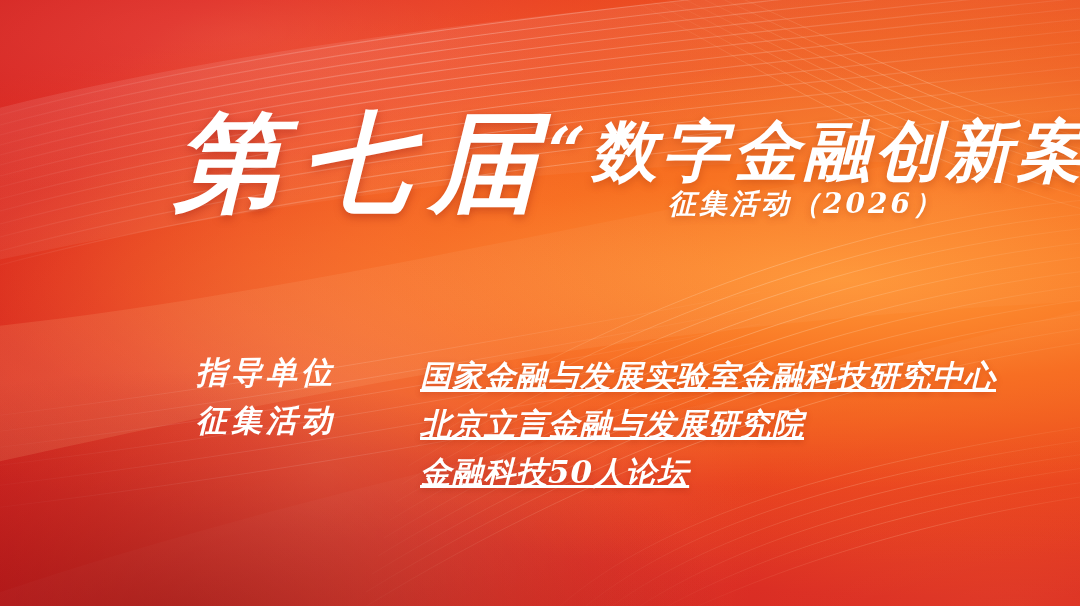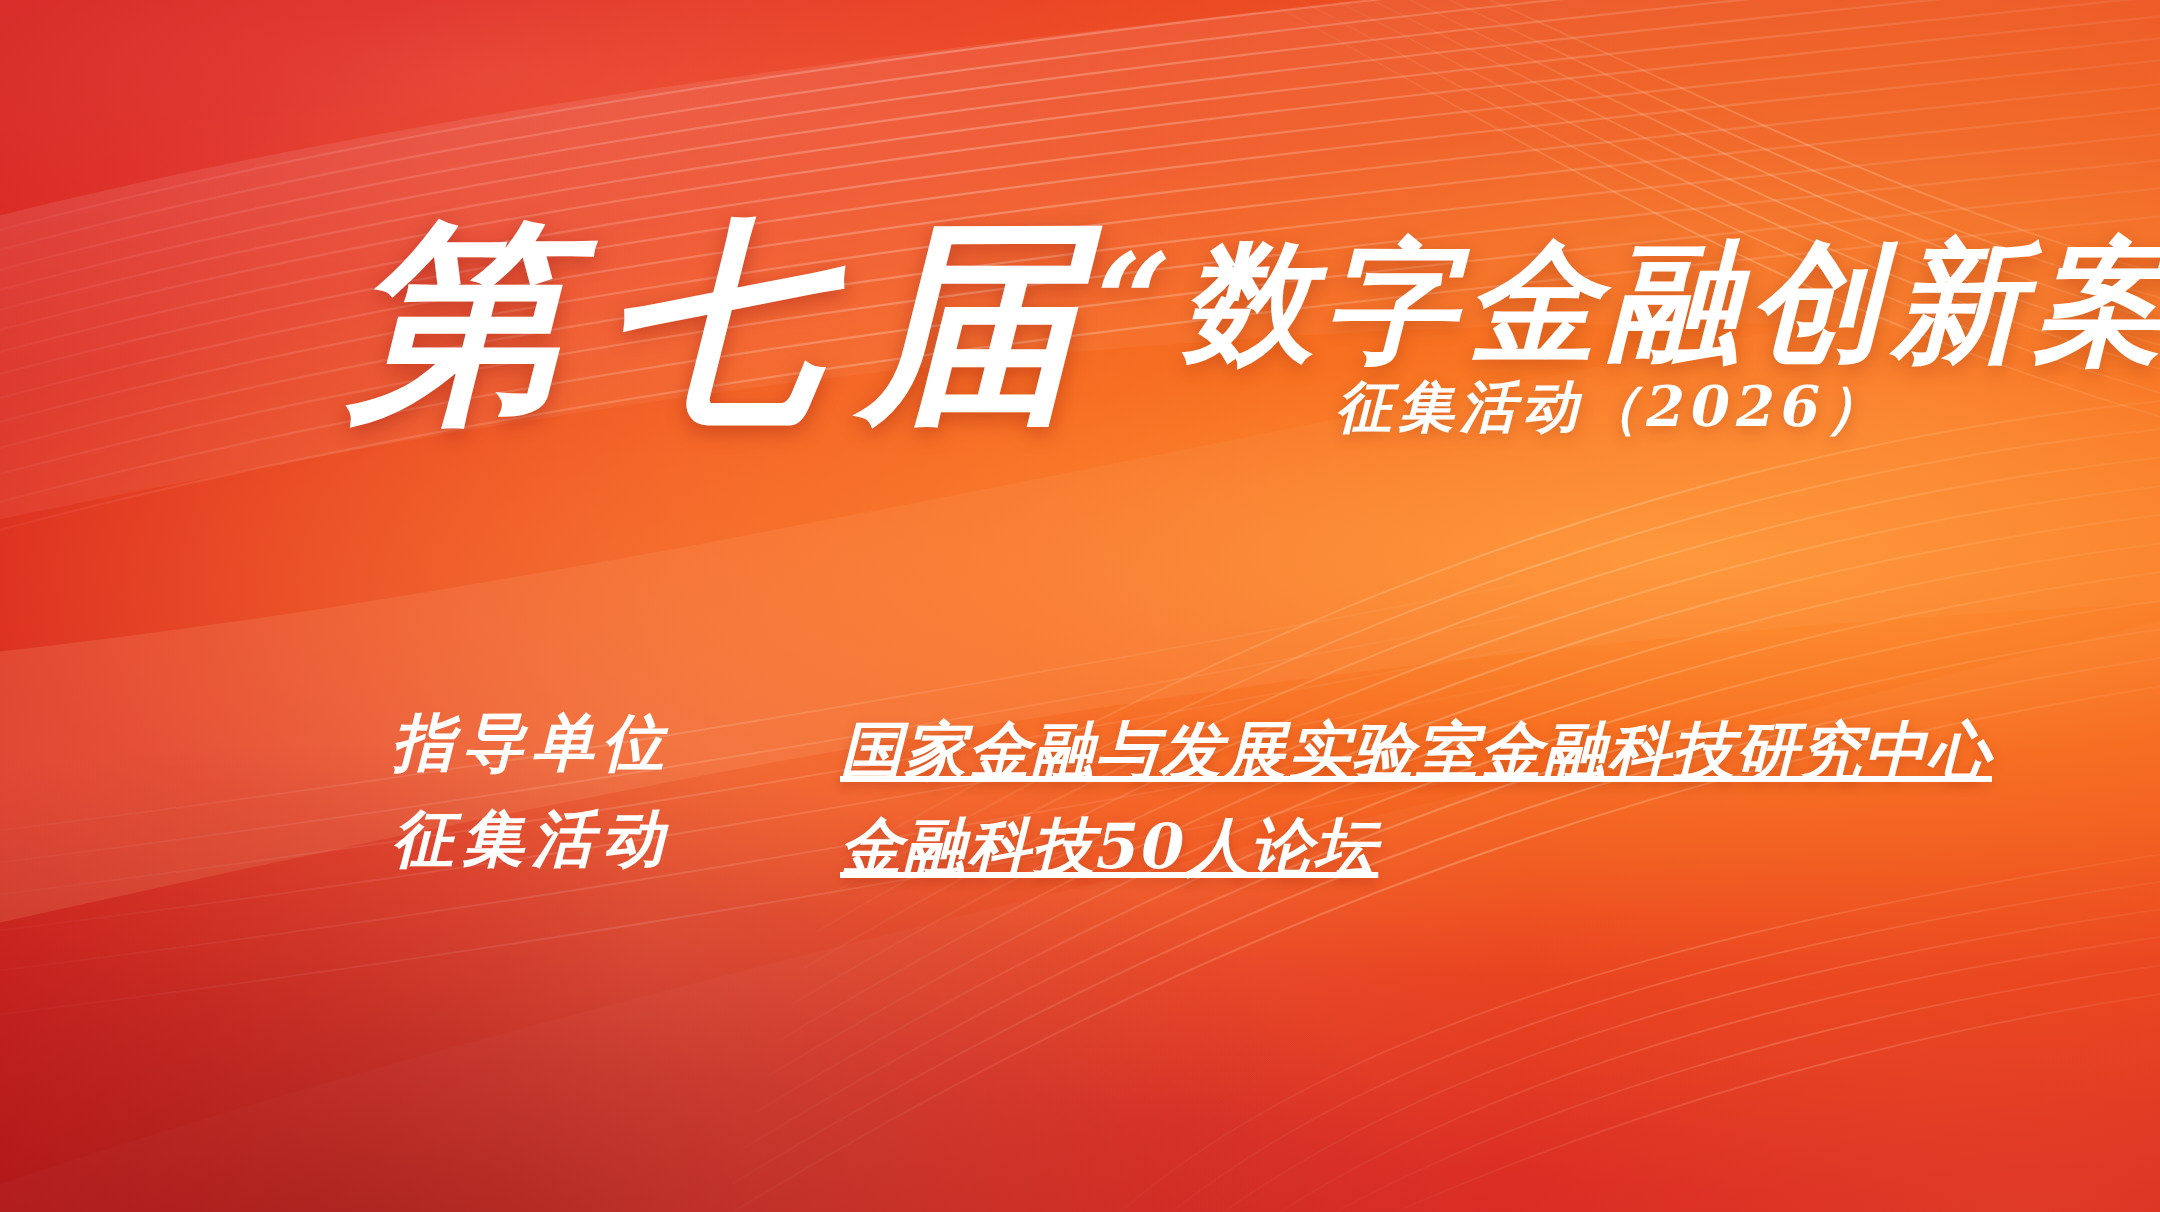--- a/index.html
+++ b/index.html
@@ -246,19 +246,20 @@
     <div class="credit-row" style="height:48px;">
       <div class="credit-label cal">指导单位</div>
       <div class="credit-values">
         <div class="credit-value cal">国家金融与发展实验室金融科技研究中心</div>
       </div>
     </div>
 
     <div class="credit-row" style="height:144px;">
       <div class="credit-label cal">征集活动</div>
       <div class="credit-values">
+        <div class="credit-value cal">北京立言金融与发展研究院</div>
         <div class="credit-value cal">金融科技50人论坛</div>
       </div>
     </div>
 
   </div>
 
 </div>
 
 </body></html>

